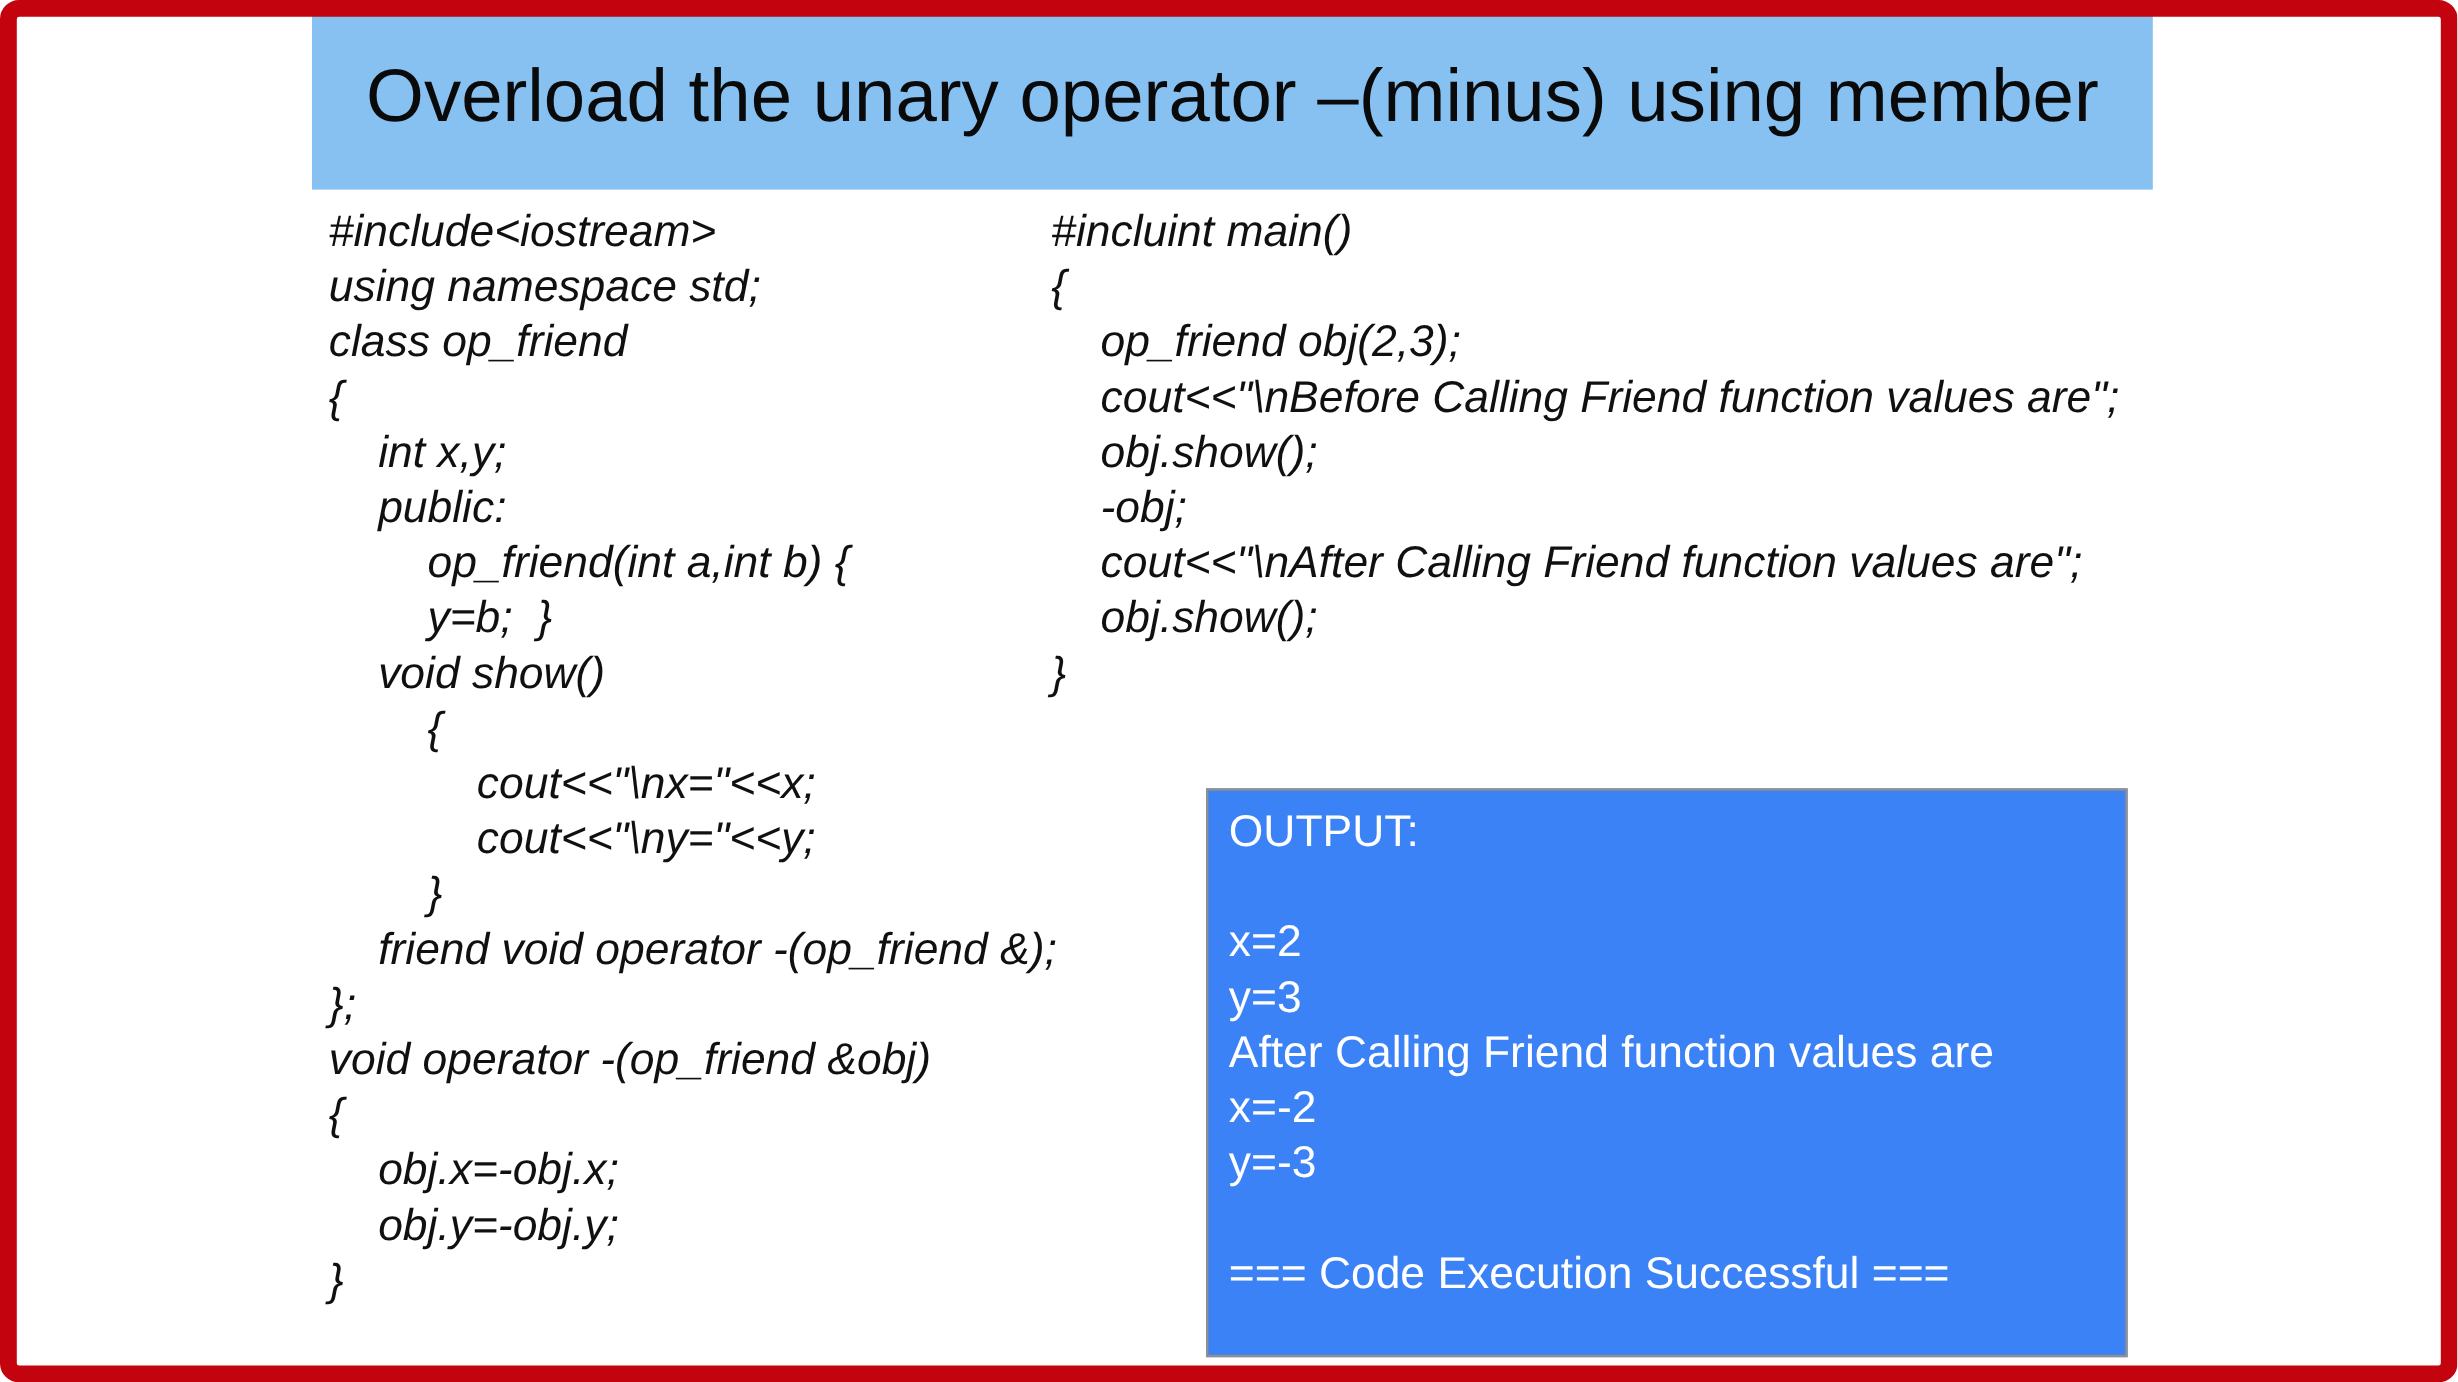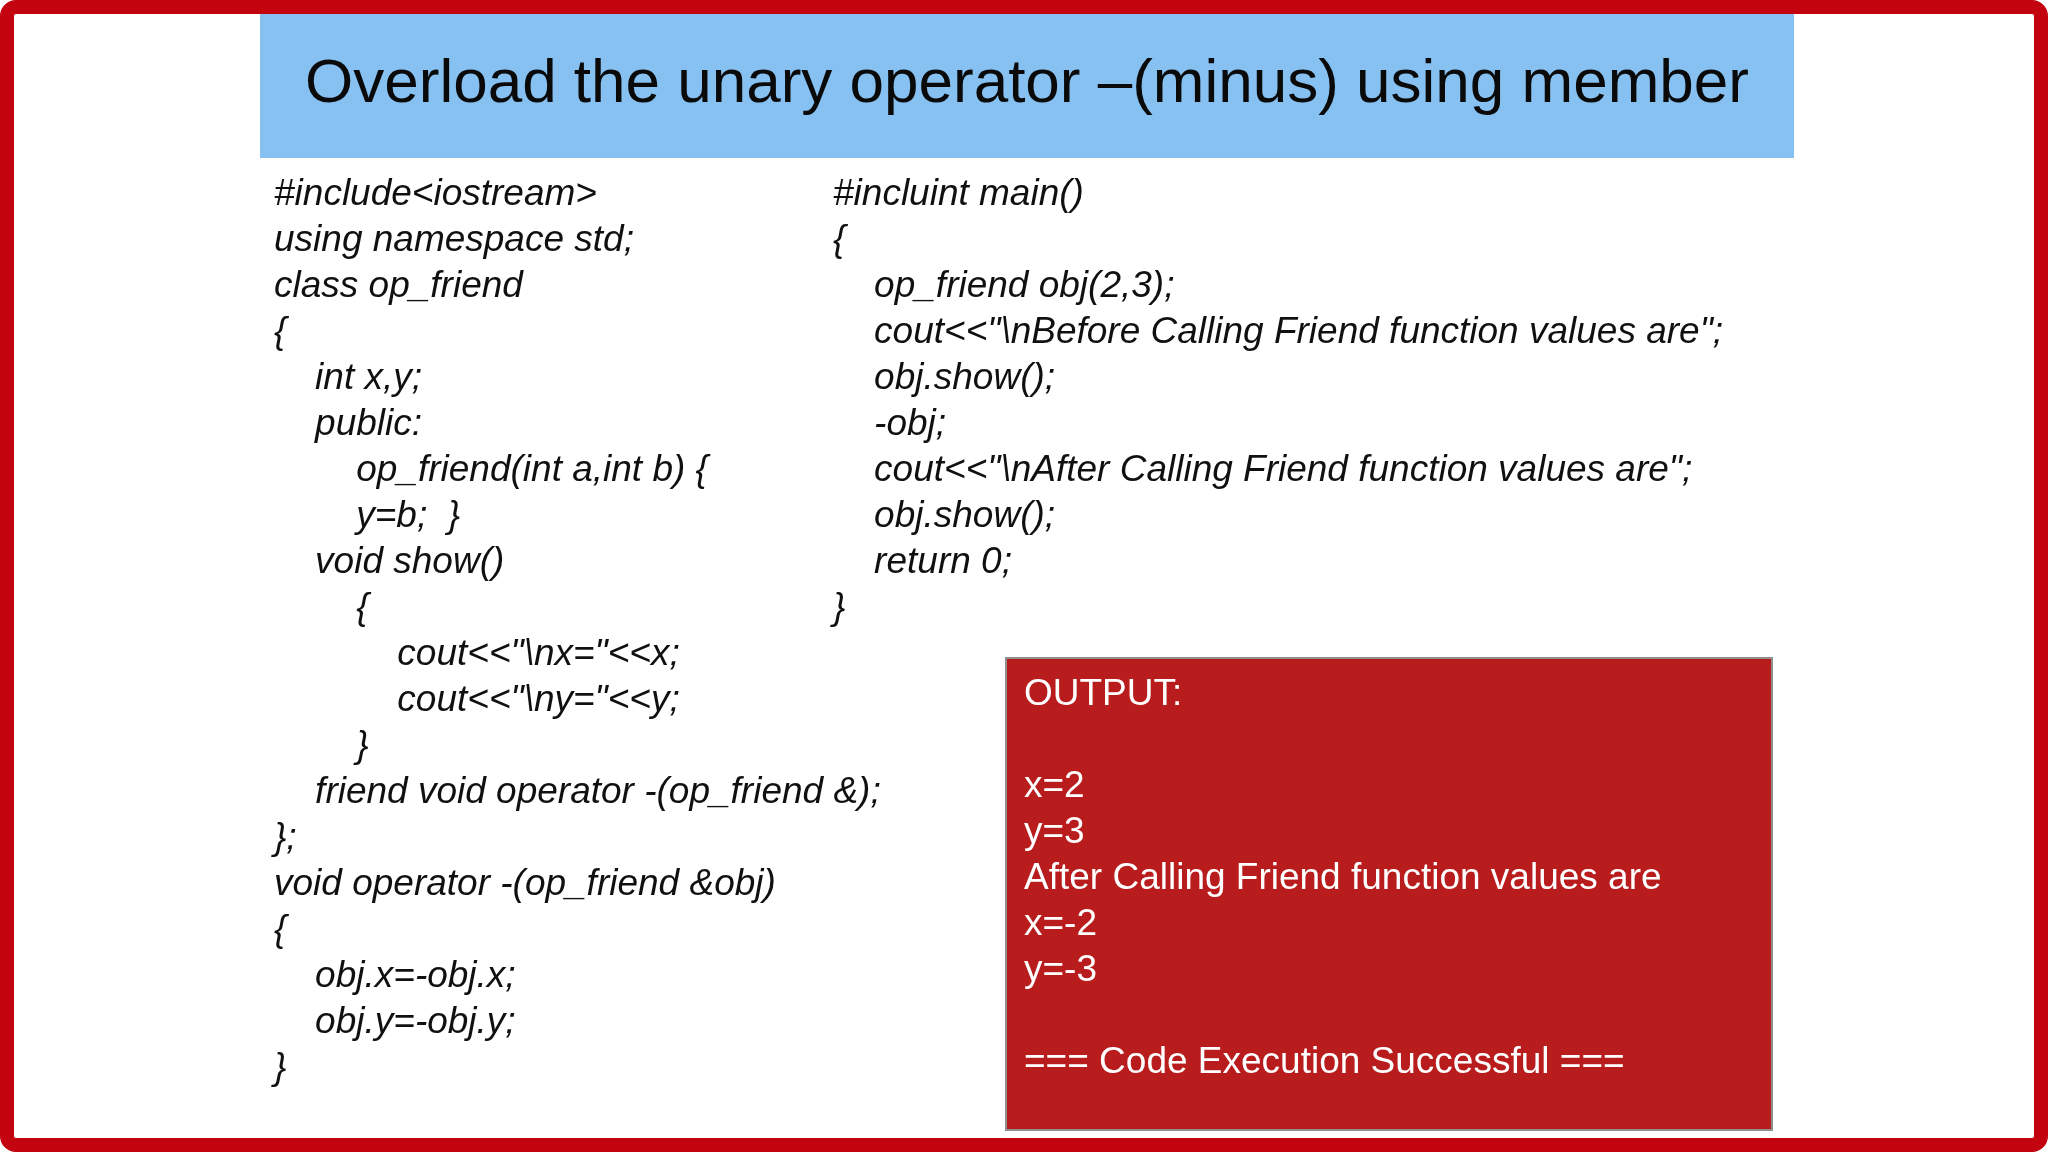--- a/index.html
+++ b/index.html
@@ -43,33 +43,33 @@
     text-align: center;
   }
   .code-col {
     position: absolute;
     top: 170px;
     color: #101010;
     font-size: 37px;
     line-height: 46px;
   }
   .code-col-left  { left: 274px; }
-  .code-col-right { left: 833px; }
+  .code-col-right { left: 876px; }
   .cl {
     white-space: pre;
     min-height: 46px;
     font-style: italic;
   }
   .output-panel {
     position: absolute;
     left: 1005px;
     top: 657px;
     width: 768px;
     height: 474px;
-    background: #b91c1c;
+    background: #3b82f6;
     border: 2px solid #8f8f8f;
     box-sizing: border-box;
     color: #ffffff;
     font-size: 37px;
     line-height: 46px;
     padding: 11px 0 0 17px;
     overflow: hidden;
   }
   .ol {
     white-space: pre;
@@ -110,21 +110,20 @@
 
   <div class="code-col code-col-right">
     <div class="cl">#incluint main()</div>
     <div class="cl">{</div>
     <div class="cl">    op_friend obj(2,3);</div>
     <div class="cl">    cout&lt;&lt;"\nBefore Calling Friend function values are";</div>
     <div class="cl">    obj.show();</div>
     <div class="cl">    -obj;</div>
     <div class="cl">    cout&lt;&lt;"\nAfter Calling Friend function values are";</div>
     <div class="cl">    obj.show();</div>
-    <div class="cl">    return 0;</div>
     <div class="cl">}</div>
   </div>
 
   <div class="output-panel">
     <div class="ol">OUTPUT:</div>
     <div class="ol"></div>
     <div class="ol">x=2</div>
     <div class="ol">y=3</div>
     <div class="ol">After Calling Friend function values are</div>
     <div class="ol">x=-2</div>

